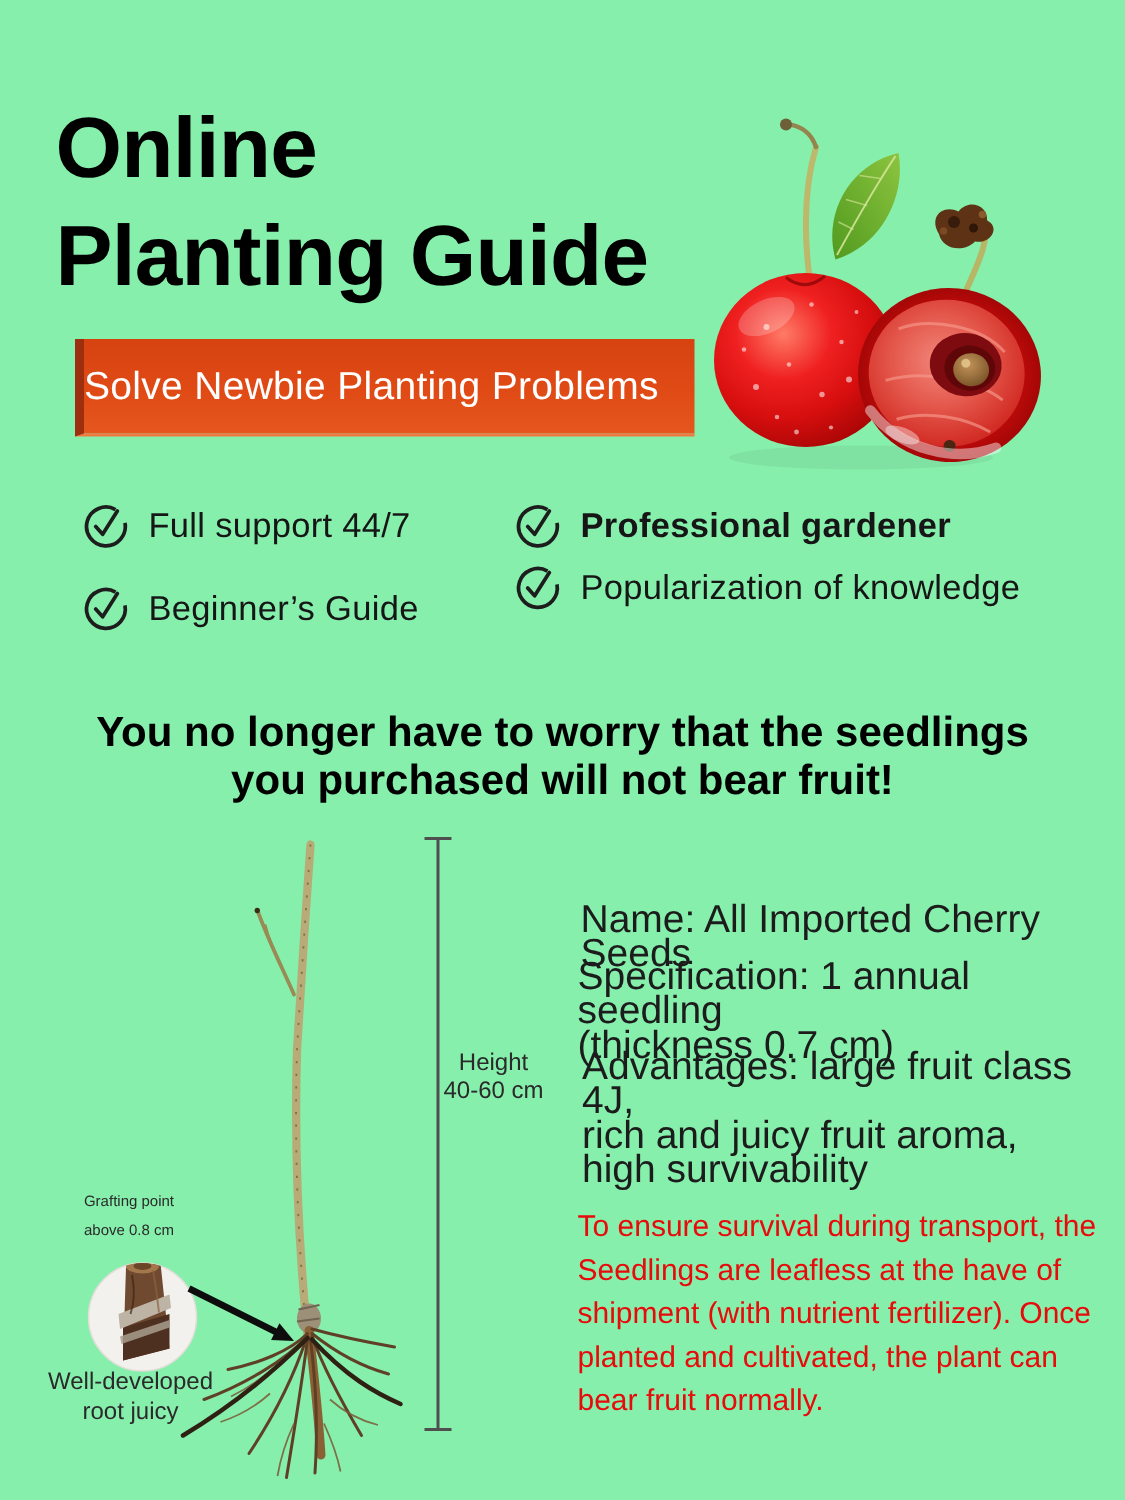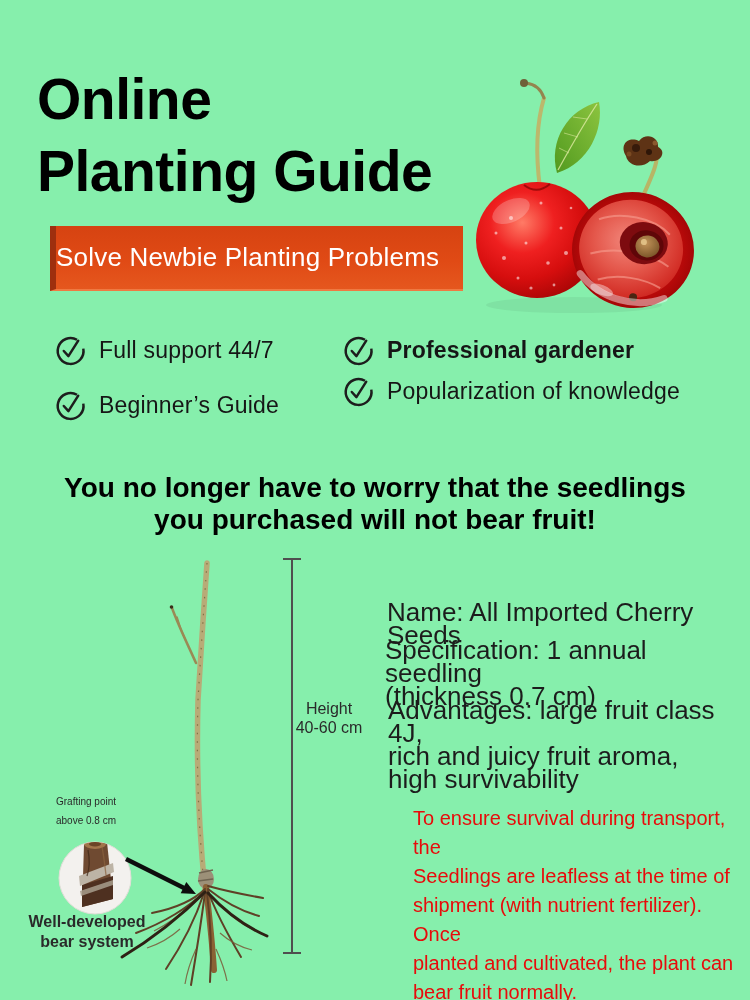--- a/index.html
+++ b/index.html
@@ -28,29 +28,29 @@
   .f4{left:343px;top:374px;}
   
   .headline{
     position:absolute;left:0;top:472px;width:750px;text-align:center;
     font-size:28px;line-height:32px;font-weight:bold;color:#000;
   }
   
   .figlabel{position:absolute;text-align:center;color:#2a2a2a;}
   .lbl-height{left:289px;top:699px;width:80px;font-size:16px;line-height:19px;}
   .lbl-graft{left:15px;top:792px;width:142px;font-size:10px;line-height:19px;}
-  .lbl-root{left:13px;top:912px;width:148px;font-size:16px;line-height:20px;font-weight:bold;}
+  .lbl-root{left:13px;top:912px;width:148px;font-size:16px;line-height:20px;}
   
   .details div{font-size:26px;line-height:23px;color:#1c1c1c;}
   .d-name{position:absolute;left:387px;top:601px;}
   .d-spec{position:absolute;left:385px;top:639px;}
   .d-adv{position:absolute;left:388px;top:699px;}
   
   .note{position:absolute;left:385px;top:804px;width:362px;}
-  .note div{font-size:20px;line-height:29px;color:#e80b0b;margin-left:28px;}
+  .note div{font-size:20px;line-height:29px;color:#e80b0b;}
   
   .cherries{position:absolute;left:456px;top:53px;width:294px;height:268px;}
   .seedling{position:absolute;left:0px;top:545px;width:380px;height:455px;}
   svg{display:block;}
 </style>
 </head>
 <body>
 
 <div id="stage">
 
@@ -256,37 +256,37 @@
   <div class="figlabel lbl-height">
     <div>Height</div>
     <div>40-60 cm</div>
   </div>
   <div class="figlabel lbl-graft">
     <div>Grafting point</div>
     <div>above 0.8 cm</div>
   </div>
   <div class="figlabel lbl-root">
     <div>Well-developed</div>
-    <div>bear system</div>
+    <div>root juicy</div>
   </div>
 
   <div class="details d-name">
     <div>Name: All Imported Cherry Seeds</div>
   </div>
   <div class="details d-spec">
     <div>Specification: 1 annual seedling</div>
     <div>(thickness 0.7 cm)</div>
   </div>
   <div class="details d-adv">
     <div>Advantages: large fruit class 4J,</div>
     <div>rich and juicy fruit aroma,</div>
     <div>high survivability</div>
   </div>
 
   <div class="note">
     <div>To ensure survival during transport, the</div>
-    <div>Seedlings are leafless at the time of</div>
+    <div>Seedlings are leafless at the have of</div>
     <div>shipment (with nutrient fertilizer). Once</div>
     <div>planted and cultivated, the plant can</div>
     <div>bear fruit normally.</div>
   </div>
 
 </div>
 
 </body></html>

